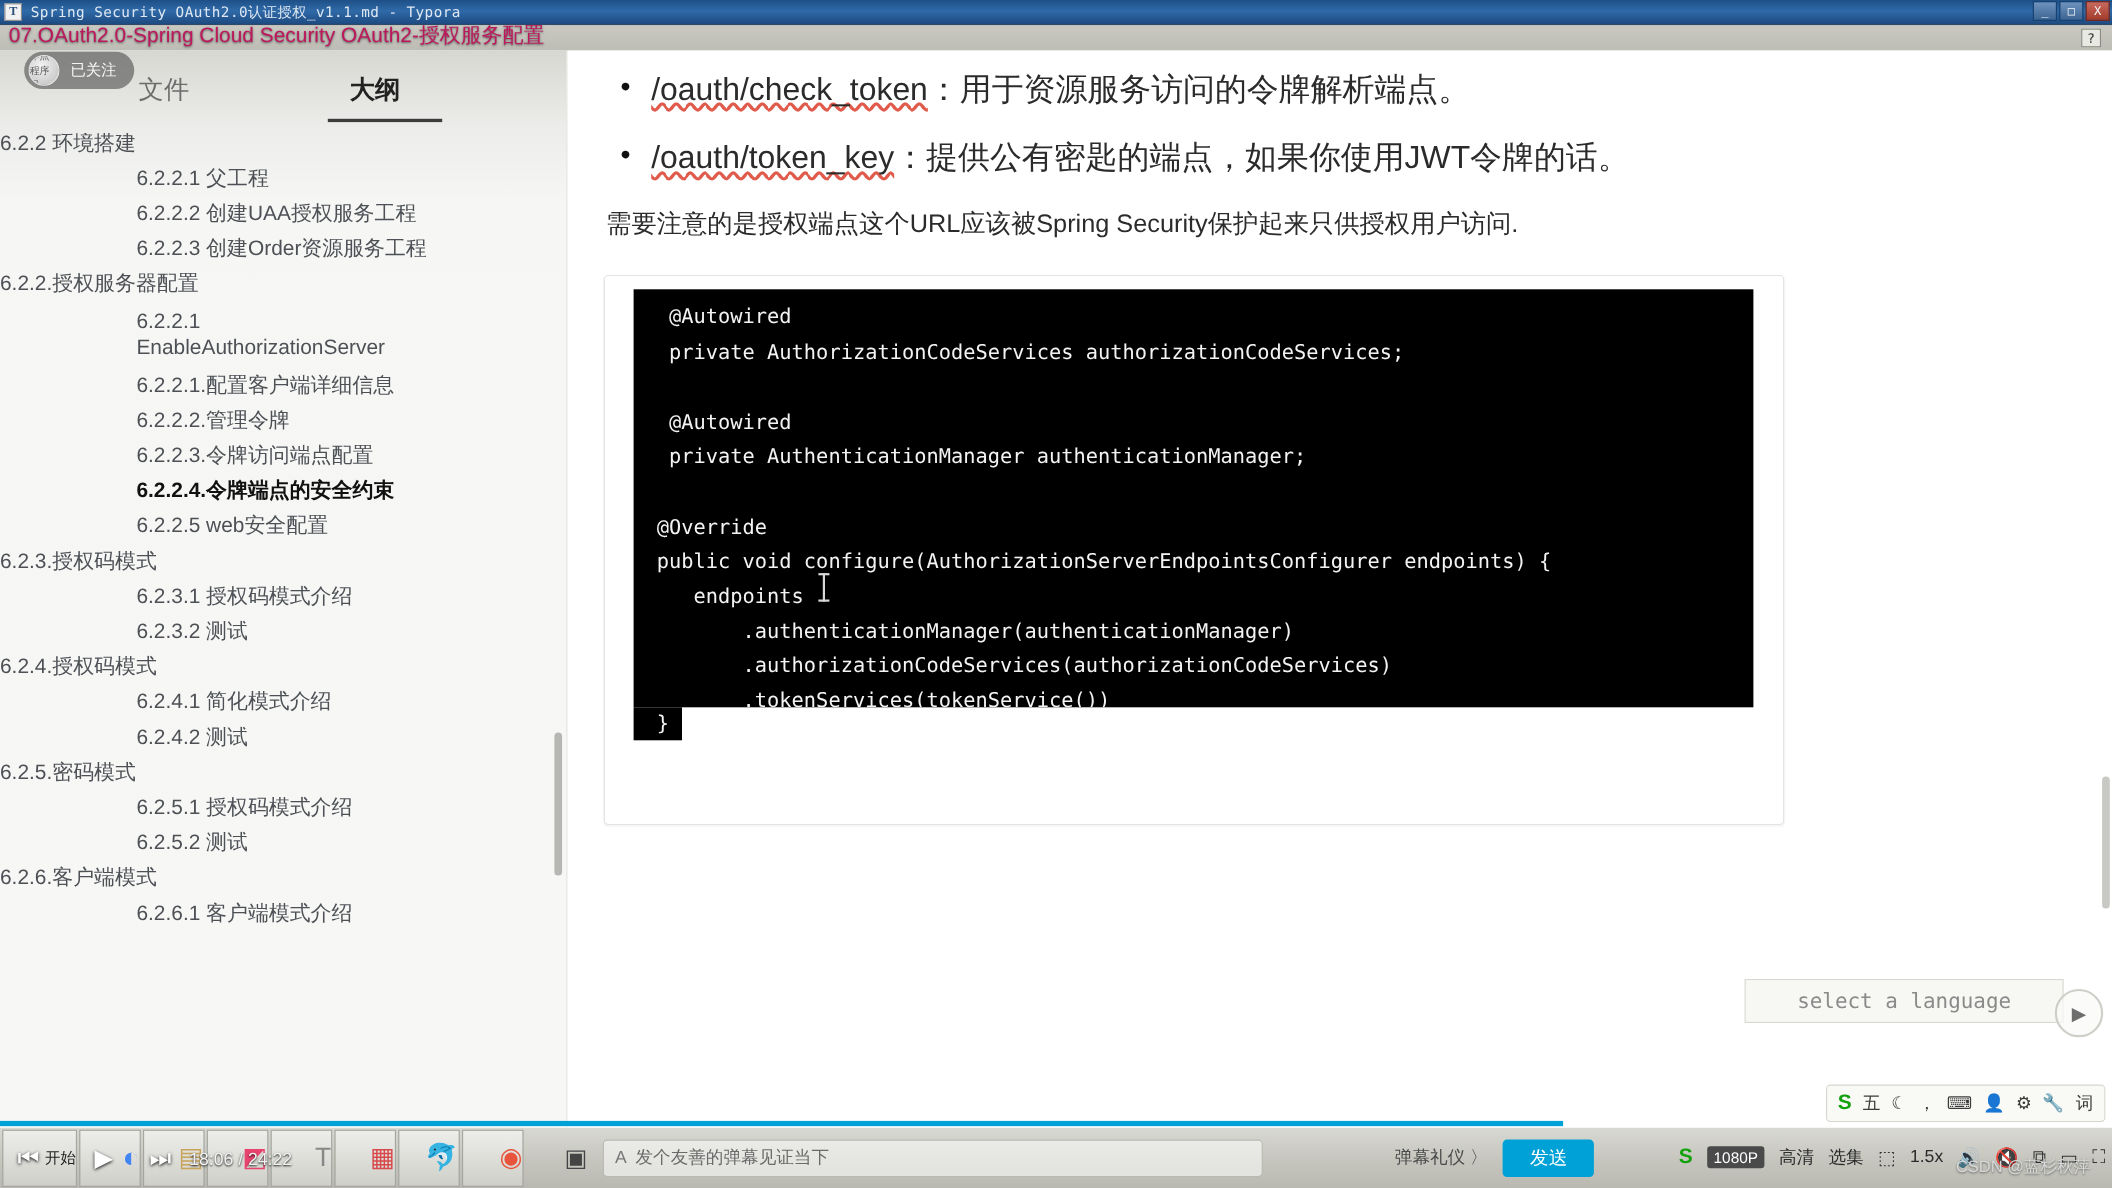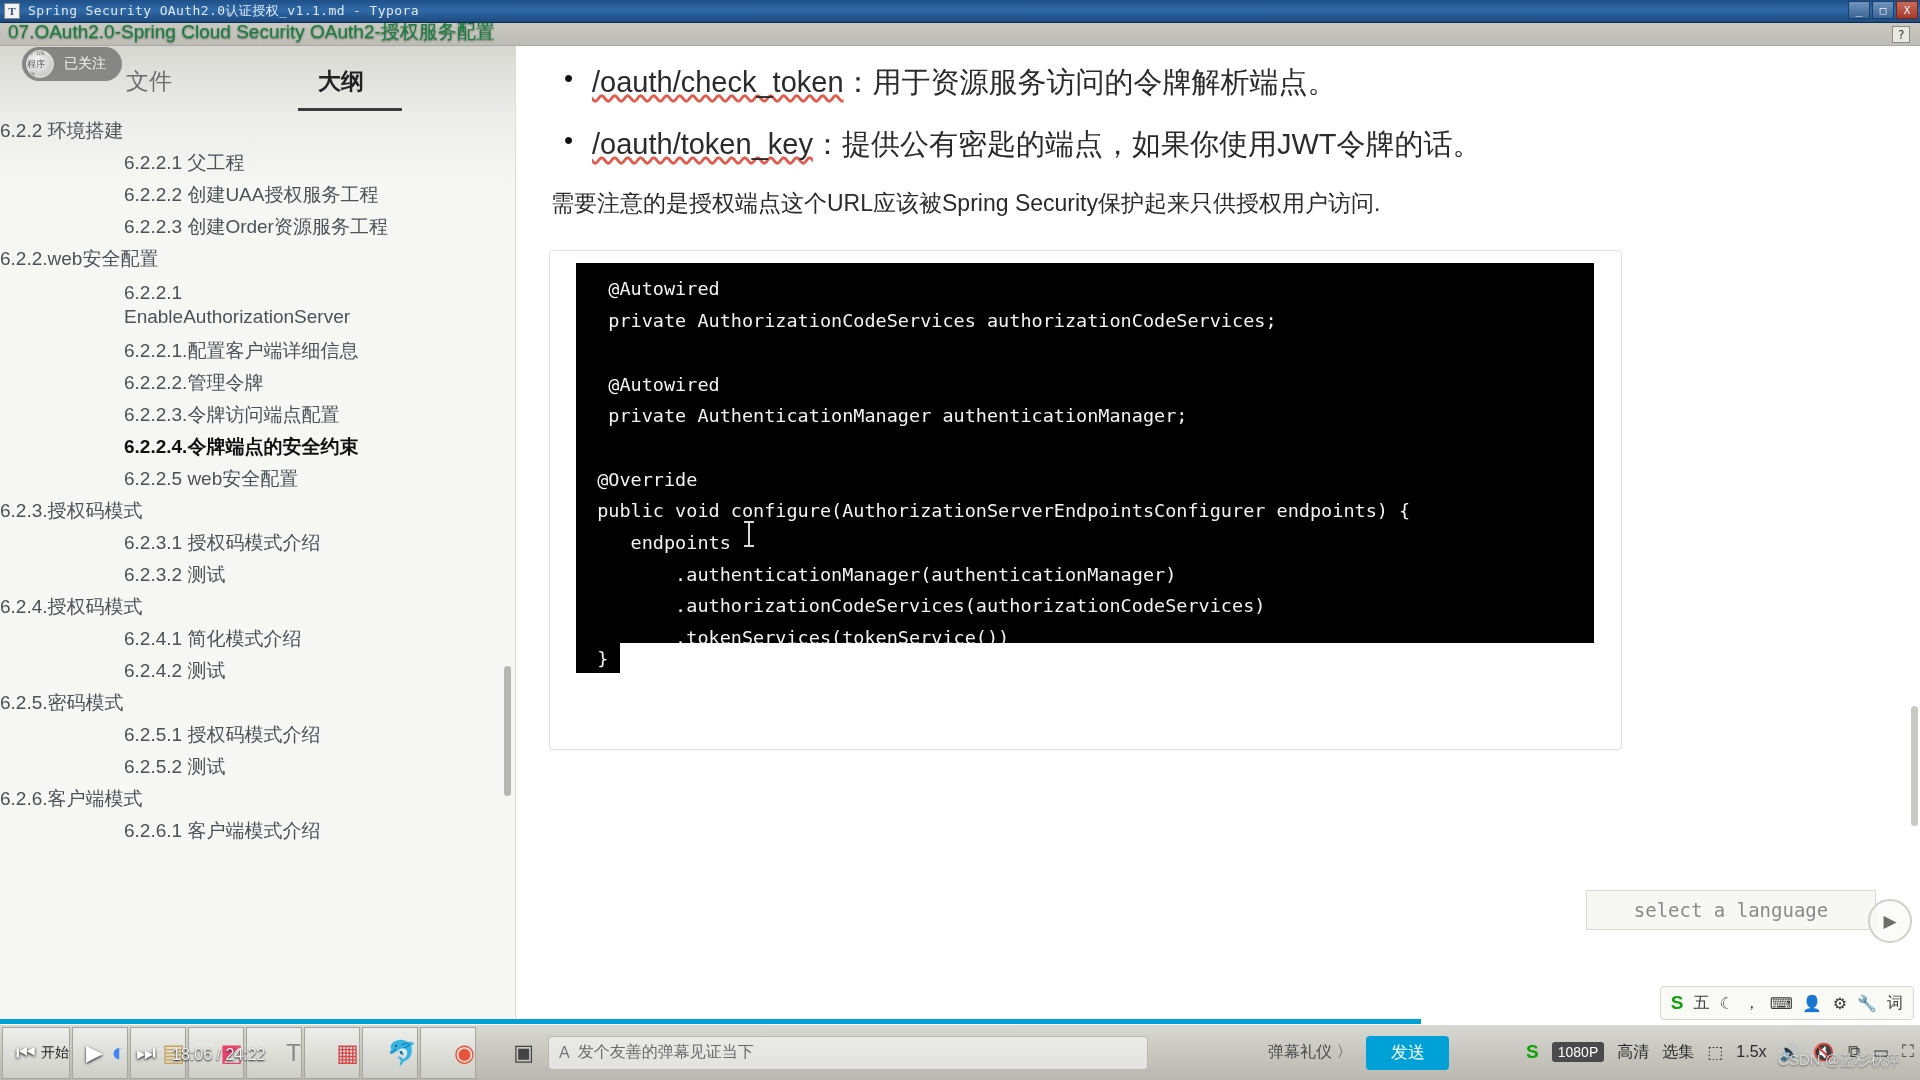--- a/index.html
+++ b/index.html
@@ -45,21 +45,21 @@
   .wbtn.close { background: linear-gradient(to bottom, #c96a5e, #a33b2b); border-color:#7d2314; }
 
   
   .vtitlebar {
     position: absolute; left: 0; top: 23px; width: 1920px; height: 23px;
     background: linear-gradient(to bottom, #c9c9c2 0%, #bdbdb6 100%);
     border-bottom: 1px solid #a9a9a2;
   }
   .vtitle {
     position: absolute; left: 8px; top: 19px;
-    font-size: 19px; color: #15803d; font-weight: 500;
+    font-size: 19px; color: #be185d; font-weight: 500;
     text-shadow: 0 1px 2px rgba(0,0,0,.55);
     white-space: nowrap; z-index: 40;
     font-family: "Liberation Sans", sans-serif;
   }
   .help-badge {
     position: absolute; right: 10px; top: 26px; width: 18px; height: 17px;
     background: #e9e9e4; border: 1px solid #8b8b84; color: #333;
     font-size: 12px; display: flex; align-items: center; justify-content: center;
     font-family: "DejaVu Sans Mono", monospace; z-index: 41;
   }
@@ -327,21 +327,21 @@
         <div class="sidetab files">文件</div>
         <div class="sidetab outline">大纲</div>
       </div>
       <div class="tab-underline"></div>
 
       <div class="outline-list" id="outline-list">
           <div class="ol-item lvl1" style="position: absolute; top: 0px;">6.2.2 环境搭建</div>
           <div class="ol-item lvl2" style="position: absolute; top: 32px; text-align: center;">6.2.2.1 父工程</div>
           <div class="ol-item lvl2" style="position: absolute; top: 64px;">6.2.2.2 创建UAA授权服务工程</div>
           <div class="ol-item lvl2" style="position: absolute; top: 96px;">6.2.2.3 创建Order资源服务工程</div>
-          <div class="ol-item lvl1" style="position: absolute; top: 128px;">6.2.2.web安全配置</div>
+          <div class="ol-item lvl1" style="position: absolute; top: 128px;">6.2.2.授权服务器配置</div>
           <div class="ol-item lvl2 wrap" style="position: absolute; top: 160px;">6.2.2.1 EnableAuthorizationServer</div>
           <div class="ol-item lvl2" style="position: absolute; top: 220px;">6.2.2.1.配置客户端详细信息</div>
           <div class="ol-item lvl2" style="position: absolute; top: 252px;">6.2.2.2.管理令牌</div>
           <div class="ol-item lvl2" style="position: absolute; top: 284px;">6.2.2.3.令牌访问端点配置</div>
           <div class="ol-item lvl2 active" style="position: absolute; top: 316px;">6.2.2.4.令牌端点的安全约束</div>
           <div class="ol-item lvl2" style="position: absolute; top: 348px;">6.2.2.5 web安全配置</div>
           <div class="ol-item lvl1" style="position: absolute; top: 380px;">6.2.3.授权码模式</div>
           <div class="ol-item lvl2" style="position: absolute; top: 412px;">6.2.3.1 授权码模式介绍</div>
           <div class="ol-item lvl2" style="position: absolute; top: 444px;">6.2.3.2 测试</div>
           <div class="ol-item lvl1" style="position: absolute; top: 476px;">6.2.4.授权码模式</div>

